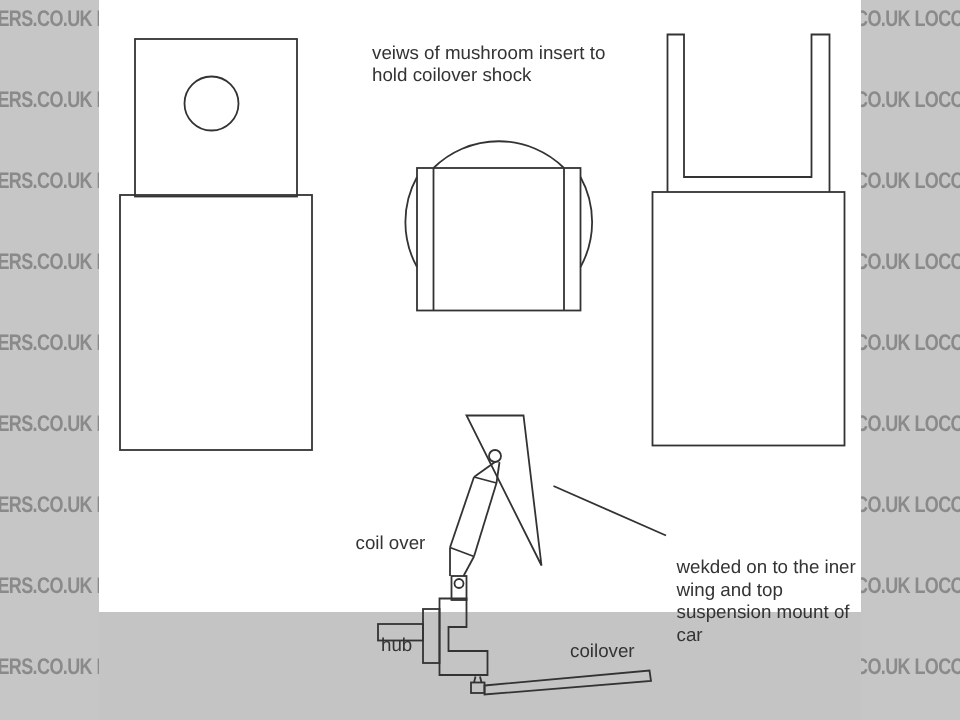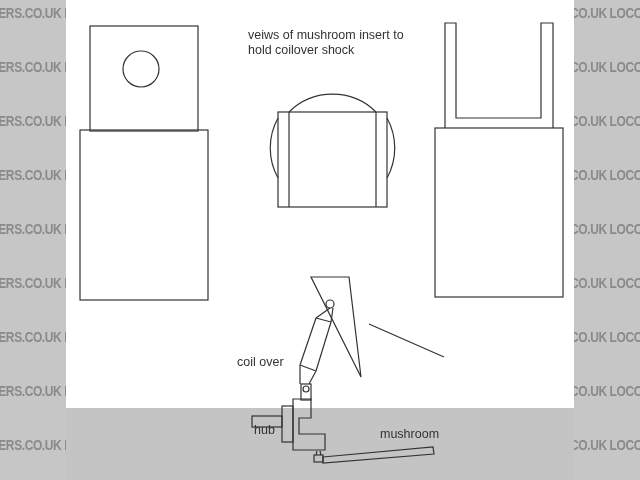--- a/index.html
+++ b/index.html
@@ -119,15 +119,19 @@
       <line x1="316" y1="455" x2="317" y2="451"></line>
       <line x1="321" y1="455" x2="320" y2="451"></line>
       <polygon points="323,457 433,447 434,454 323,463"></polygon>
       <line x1="369" y1="324" x2="444" y2="357"></line>
     </g>
   </svg>
 
   <div class="label" style="left:182px;top:28px;">veiws of mushroom insert to
 hold coilover shock</div>
   <div class="label" style="left:171px;top:341px;margin-top:14px;">coil over</div>
+  <div class="label" style="left:385px;top:371px;">wekded on to the iner
+wing and top
+suspension mount of
+car</div>
   <div class="label" style="left:188px;top:423px;">hub</div>
-  <div class="label" style="left:314px;top:427px;">mushroom</div>
+  <div class="label" style="left:314px;top:427px;">coilover</div>
 </div>
 
 </body></html>

